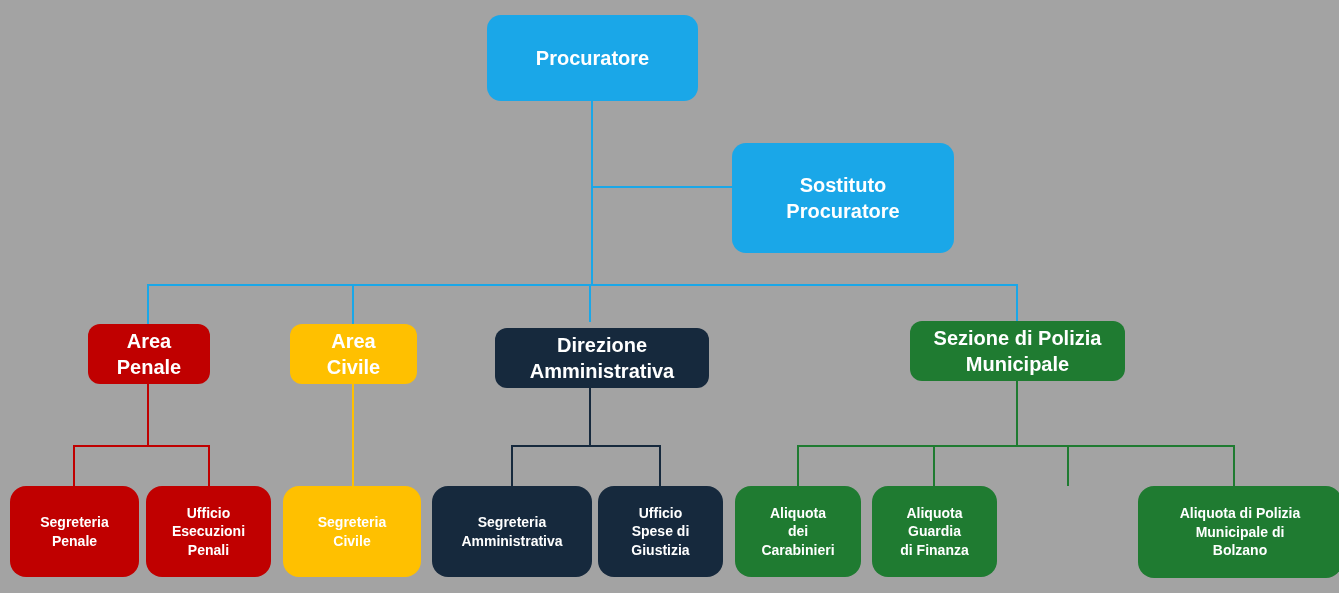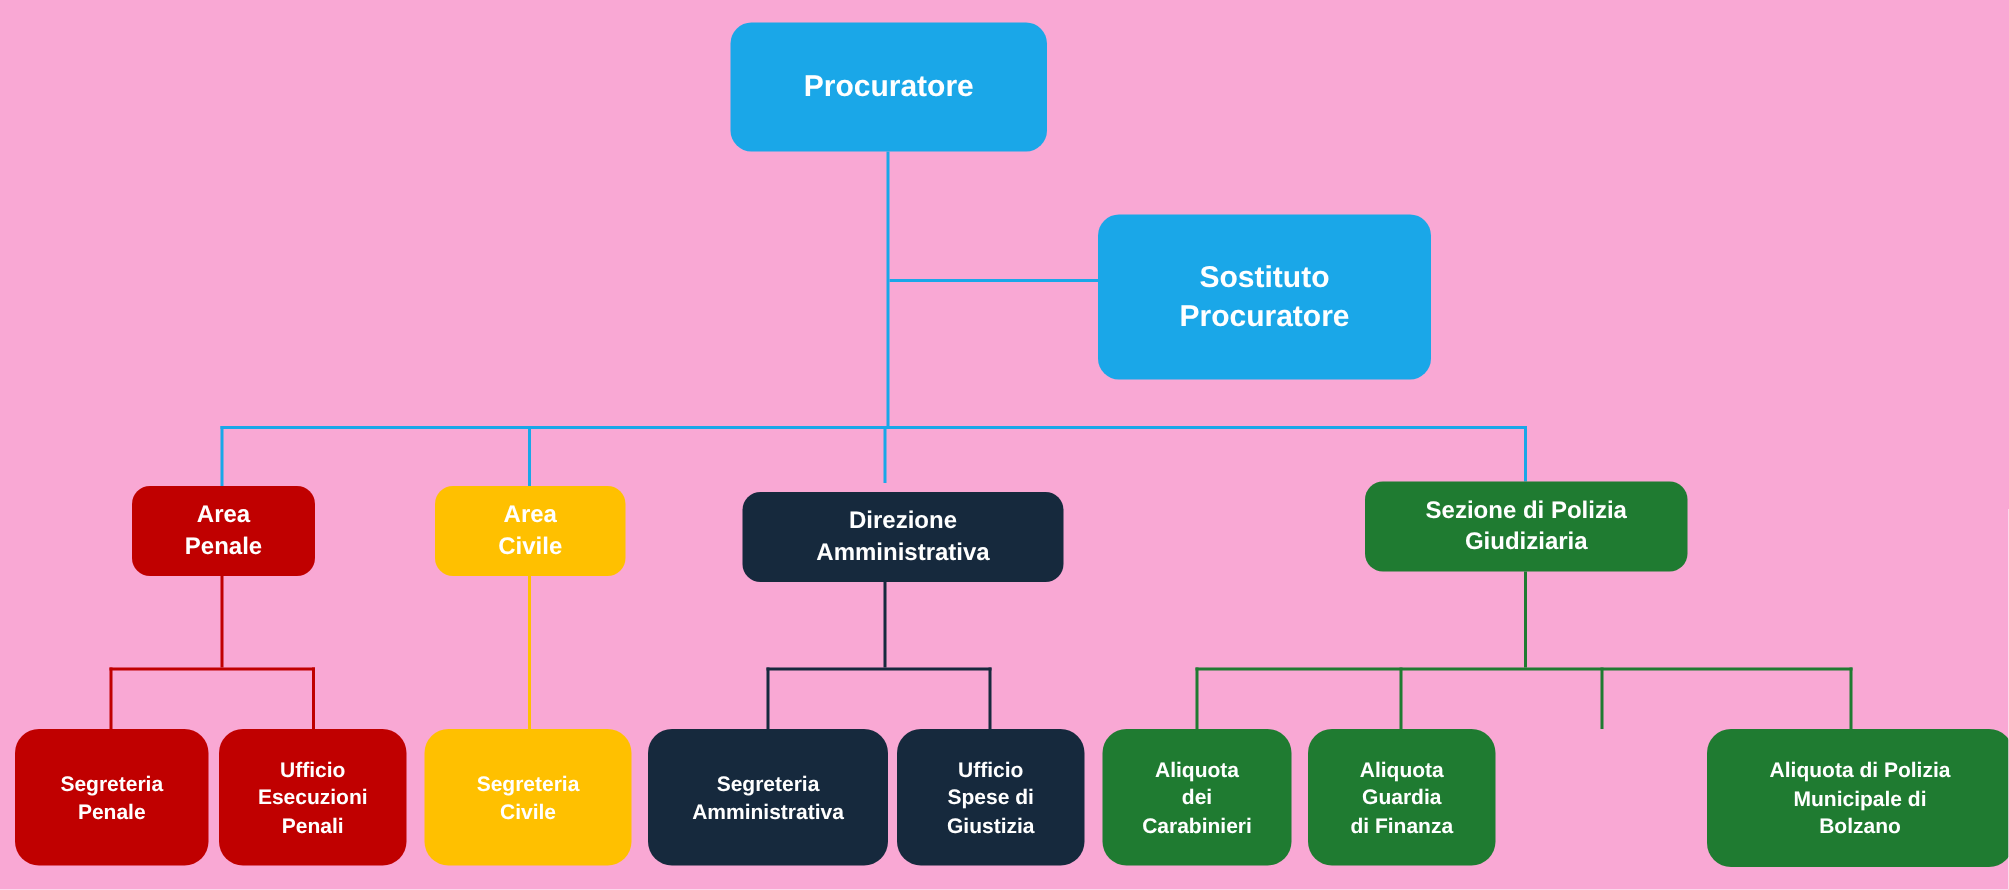--- a/index.html
+++ b/index.html
@@ -5,39 +5,39 @@
   html, body {
     margin: 0;
     padding: 0;
     background: #ffffff;
     font-family: "Liberation Sans", "DejaVu Sans", sans-serif;
   }
   .canvas {
     position: relative;
     width: 1339px;
     height: 593px;
-    background: #f9a8d4;
+    background: #a3a3a3;
     overflow: hidden;
   }
   .node {
     position: absolute;
     display: flex;
     align-items: center;
     justify-content: center;
     text-align: center;
     color: #ffffff;
     font-weight: bold;
     white-space: pre-line;
     line-height: 1.32;
     box-sizing: border-box;
     padding: 4px 6px;
     border-radius: 13px;
   }
   .node.big    { font-size: 20px; border-radius: 14px; }
-  .node.mid    { font-size: 16px; border-radius: 12px; }
+  .node.mid    { font-size: 20px; border-radius: 12px; }
   .node.small  { font-size: 14px; border-radius: 16px; }
   .c-blue   { background: #1AA7E8; }
   .c-red    { background: #C00000; }
   .c-yellow { background: #FFC000; }
   .c-navy   { background: #16293D; }
   .c-green  { background: #1F7B31; }
   .line {
     position: absolute;
   }
   .l-blue   { background: #1AA7E8; }
@@ -86,21 +86,21 @@
   <div class="node mid c-red" style="left:88px; top:324px; width:122px; height:60px;">Area
 Penale</div>
 
   <div class="node mid c-yellow" style="left:290px; top:324px; width:127px; height:60px;">Area
 Civile</div>
 
   <div class="node mid c-navy" style="left:495px; top:328px; width:214px; height:60px;">Direzione
 Amministrativa</div>
 
   <div class="node mid c-green" style="left:910px; top:321px; width:215px; height:60px;">Sezione di Polizia
-Giudiziaria</div>
+Municipale</div>
 
   <div class="node small c-red" style="left:10px; top:486px; width:129px; height:91px;">Segreteria
 Penale</div>
 
   <div class="node small c-red" style="left:146px; top:486px; width:125px; height:91px;">Ufficio
 Esecuzioni
 Penali</div>
 
   <div class="node small c-yellow" style="left:283px; top:486px; width:138px; height:91px;">Segreteria
 Civile</div>

